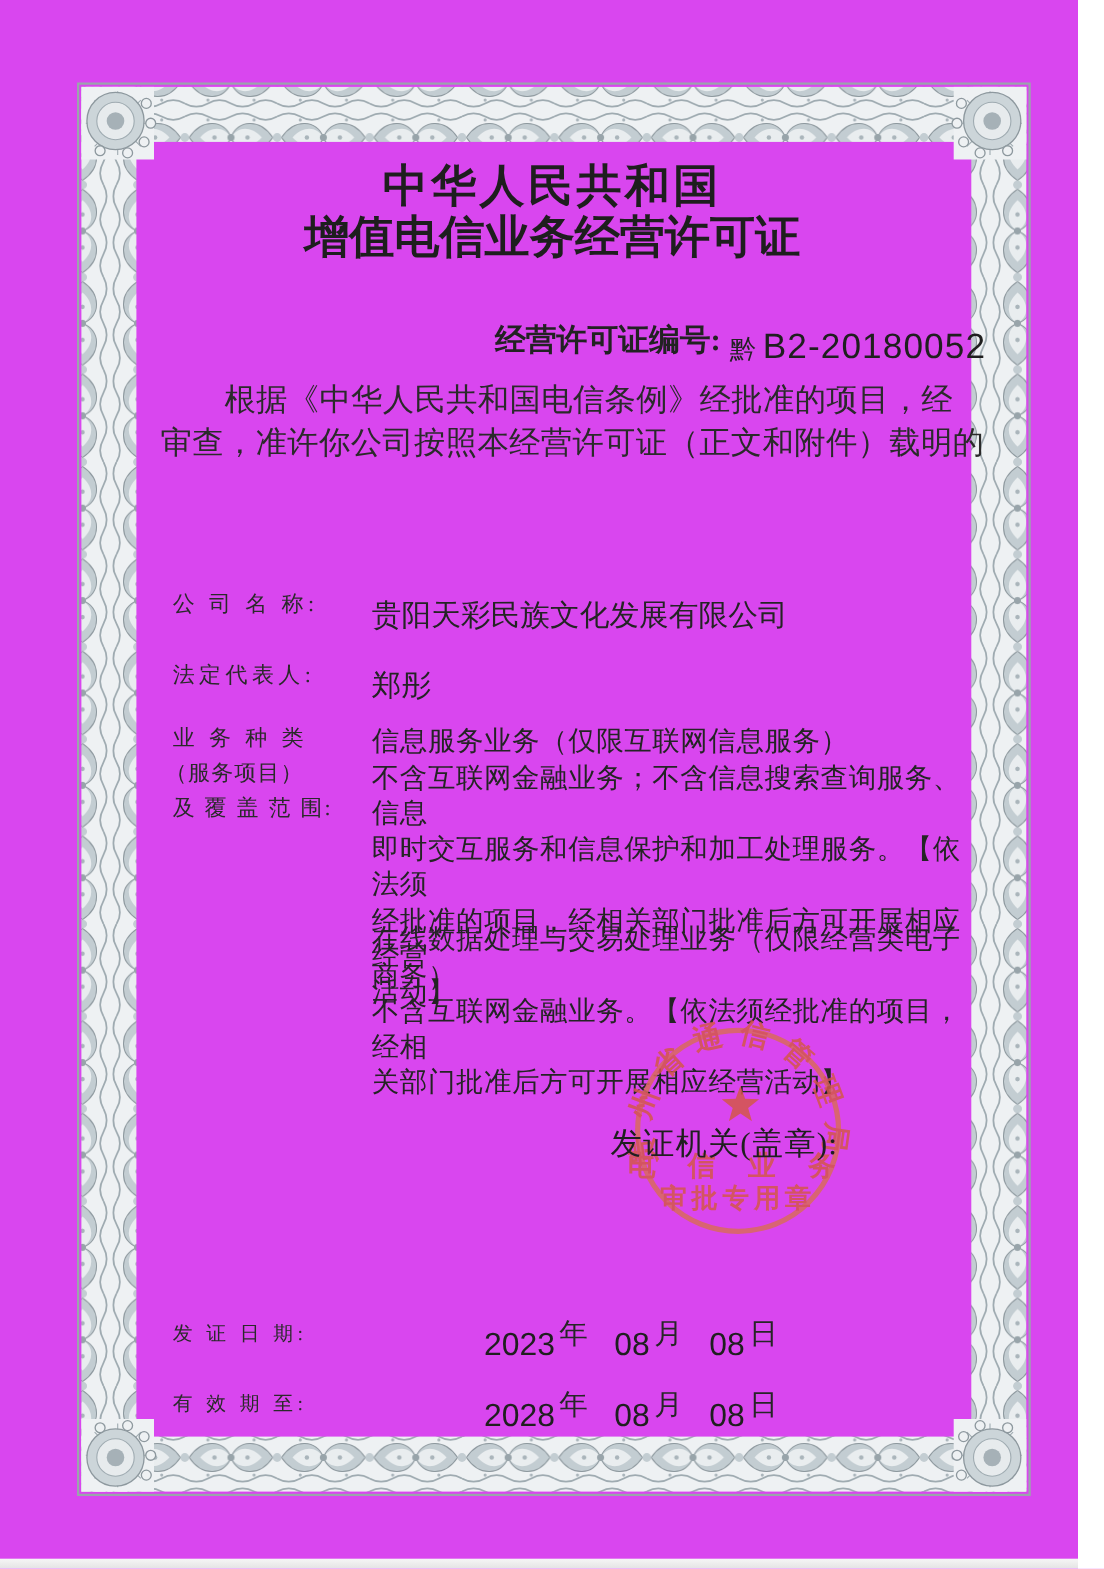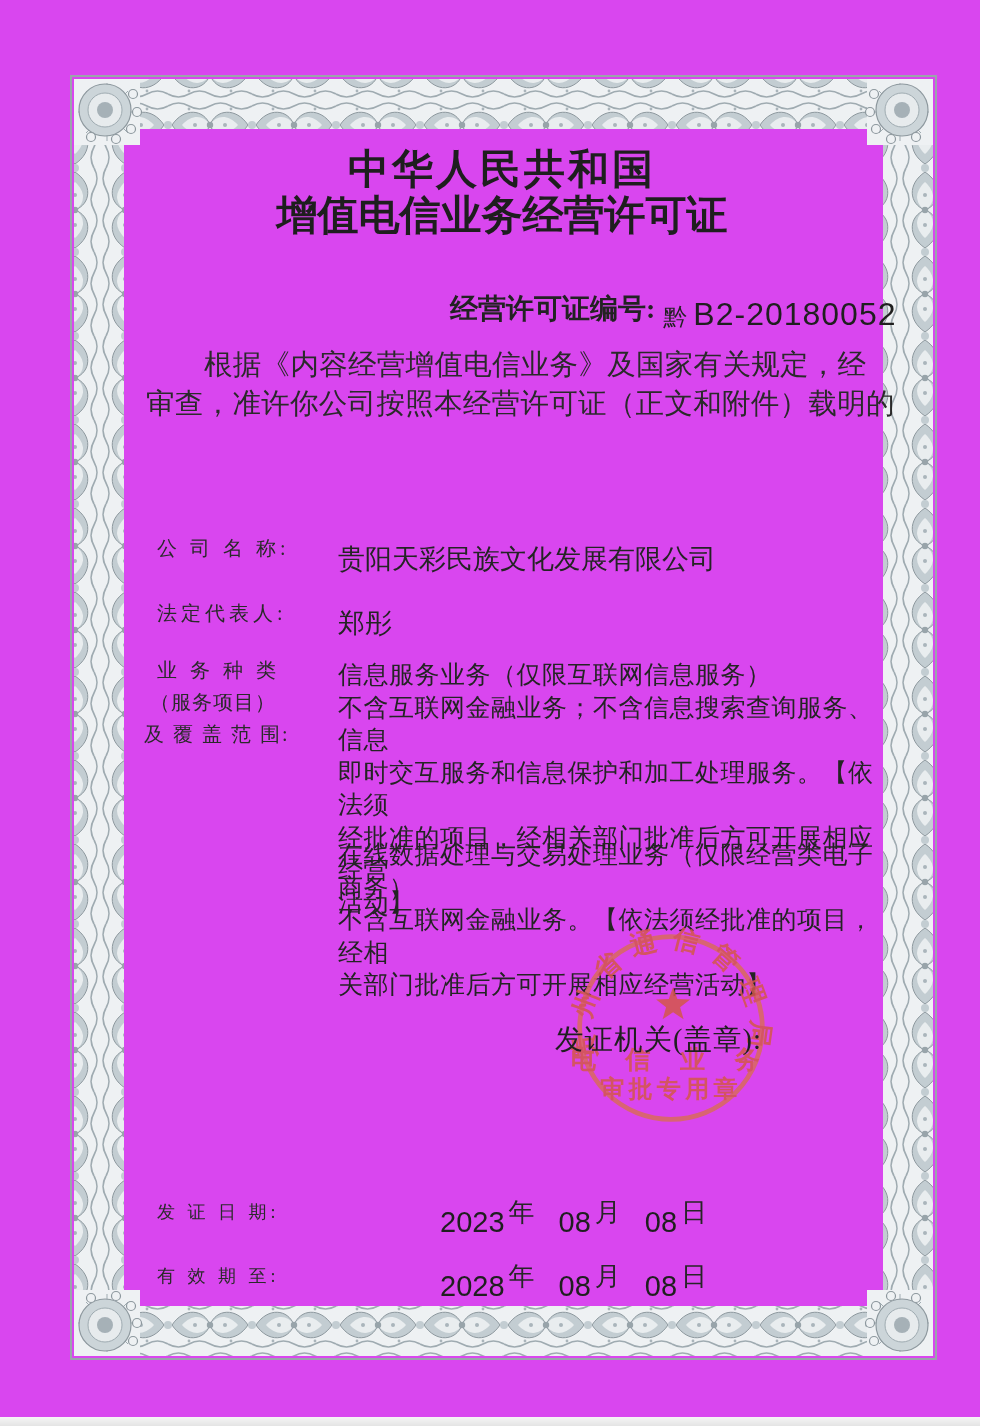--- a/index.html
+++ b/index.html
@@ -30,21 +30,21 @@
   
   .lbl { font-size:20px; letter-spacing:4px; color:#2a2a2a; white-space:nowrap; }
   .val-serif { font-size:27px; color:#242424; white-space:nowrap; }
   .company-label { left:157px; top:535px; }
   .company-value { left:338px; top:541px; }
   .legal-label { left:157px; top:600px; }
   .legal-value { left:338px; top:605px; }
 
   .scope-label-1 { left:157px; top:657px; }
   .scope-label-2 { left:150px; top:689px; letter-spacing:1px; }
-  .scope-label-3 { left:144px; top:721px; letter-spacing:2px; }
+  .scope-label-3 { left:157px; top:721px; letter-spacing:2px; }
 
   .scope-item { left:338px; width:540px; font-family:"Liberation Sans","DejaVu Sans",sans-serif; font-size:25px; line-height:32.5px; color:#242424; letter-spacing:0.5px; }
   .scope-item-1 { top:658px; }
   .scope-item-2 { top:838px; }
 
   
   .issuer-label { left:555px; top:1021px; font-size:28.5px; color:#1f1f1f; letter-spacing:1px; z-index:3; }
   .seal { left:566px; top:923px; width:210px; height:210px; z-index:2; opacity:0.85; }
   .seal text, .seal textPath { font-family:"Liberation Serif","DejaVu Serif",serif; font-weight:bold; }
 
@@ -126,21 +126,21 @@
   <div class="abs title-block">
     <div class="title-line1">中华人民共和国</div>
     <div class="title-line2">增值电信业务经营许可证</div>
   </div>
 
   <div class="abs licnum-row">
     <span class="licnum-label">经营许可证编号:</span><span class="licnum-value"><span class="licnum-region">黔</span><span class="licnum-number">B2-20180052</span></span>
   </div>
 
   <div class="abs preamble">
-    <div class="indent">根据《内容经营增值电信业务》及国家有关规定，经</div>
+    <div class="indent">根据《中华人民共和国电信条例》经批准的项目，经</div>
     <div>审查，准许你公司按照本经营许可证（正文和附件）载明的</div>
   </div>
 
   <div class="abs lbl company-label">公 司 名 称:</div>
   <div class="abs val-serif company-value">贵阳天彩民族文化发展有限公司</div>
 
   <div class="abs lbl legal-label">法定代表人:</div>
   <div class="abs val-serif legal-value">郑彤</div>
 
   <div class="abs lbl scope-label-1">业 务 种 类</div>

